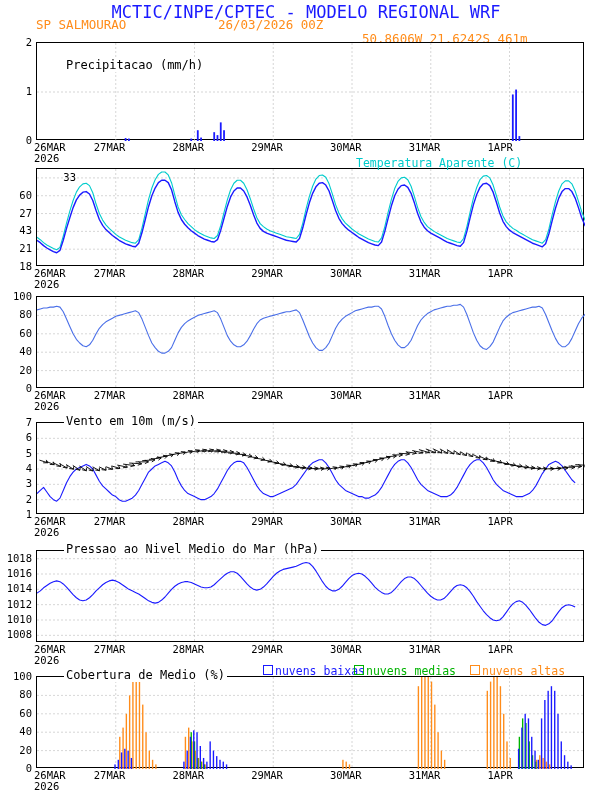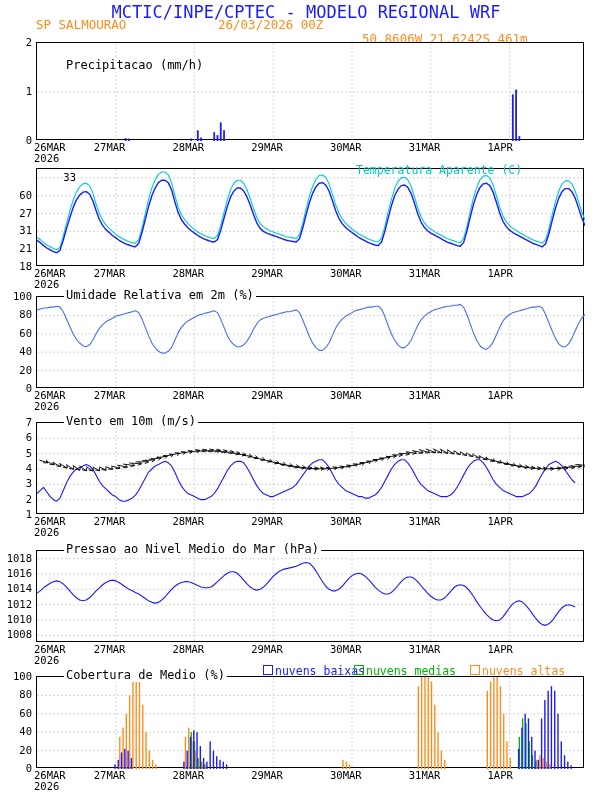--- a/index.html
+++ b/index.html
@@ -686,33 +686,32 @@
     <div class="xlab" style="left: 34px; top: 141px;">26MAR</div>
     <div class="xlab" style="left: 93.7545px; top: 141px;">27MAR</div>
     <div class="xlab" style="left: 172.509px; top: 141px;">28MAR</div>
     <div class="xlab" style="left: 251.263px; top: 141px;">29MAR</div>
     <div class="xlab" style="left: 330.018px; top: 141px;">30MAR</div>
     <div class="xlab" style="left: 408.772px; top: 141px;">31MAR</div>
     <div class="xlab" style="left: 487.527px; top: 141px;">1APR</div>
     <div class="yearlab" style="left: 34px; top: 152px;">2026</div>
     <div class="ylab" style="left: 0px; width: 32px; top: 260px;">18</div>
     <div class="ylab" style="left: 0px; width: 32px; top: 242.182px;">21</div>
-    <div class="ylab" style="left: 0px; width: 32px; top: 224.364px;">31</div>
+    <div class="ylab" style="left: 0px; width: 32px; top: 224.364px;">43</div>
     <div class="ylab" style="left: 0px; width: 32px; top: 206.545px;">27</div>
     <div class="ylab" style="left: 0px; width: 32px; top: 188.727px;">60</div>
     <div class="ylab" style="left: 0px; width: 32px; top: 170.909px; padding-left: 44px;">33</div>
     <div class="xlab" style="left: 34px; top: 267px;">26MAR</div>
     <div class="xlab" style="left: 93.7545px; top: 267px;">27MAR</div>
     <div class="xlab" style="left: 172.509px; top: 267px;">28MAR</div>
     <div class="xlab" style="left: 251.263px; top: 267px;">29MAR</div>
     <div class="xlab" style="left: 330.018px; top: 267px;">30MAR</div>
     <div class="xlab" style="left: 408.772px; top: 267px;">31MAR</div>
     <div class="xlab" style="left: 487.527px; top: 267px;">1APR</div>
     <div class="yearlab" style="left: 34px; top: 278px;">2026</div>
-    <div class="ptitle" style="left: 64px; top: 288px;">Umidade Relativa em 2m (%)</div>
     <div class="ylab" style="left: 0px; width: 32px; top: 382px;">0</div>
     <div class="ylab" style="left: 0px; width: 32px; top: 363.6px;">20</div>
     <div class="ylab" style="left: 0px; width: 32px; top: 345.2px;">40</div>
     <div class="ylab" style="left: 0px; width: 32px; top: 326.8px;">60</div>
     <div class="ylab" style="left: 0px; width: 32px; top: 308.4px;">80</div>
     <div class="ylab" style="left: 0px; width: 32px; top: 290px;">100</div>
     <div class="xlab" style="left: 34px; top: 389px;">26MAR</div>
     <div class="xlab" style="left: 93.7545px; top: 389px;">27MAR</div>
     <div class="xlab" style="left: 172.509px; top: 389px;">28MAR</div>
     <div class="xlab" style="left: 251.263px; top: 389px;">29MAR</div>
@@ -759,17 +758,17 @@
     <div class="ylab" style="left: 0px; width: 32px; top: 688.4px;">80</div>
     <div class="ylab" style="left: 0px; width: 32px; top: 670px;">100</div>
     <div class="xlab" style="left: 34px; top: 769px;">26MAR</div>
     <div class="xlab" style="left: 93.7545px; top: 769px;">27MAR</div>
     <div class="xlab" style="left: 172.509px; top: 769px;">28MAR</div>
     <div class="xlab" style="left: 251.263px; top: 769px;">29MAR</div>
     <div class="xlab" style="left: 330.018px; top: 769px;">30MAR</div>
     <div class="xlab" style="left: 408.772px; top: 769px;">31MAR</div>
     <div class="xlab" style="left: 487.527px; top: 769px;">1APR</div>
     <div class="yearlab" style="left: 34px; top: 780px;">2026</div>
-    <div class="legend" style="left: 356px; top: 163px; color: rgb(0, 204, 204);">Temperatura Aparente (C)</div>
+    <div class="legend" style="left: 356px; top: 156px; color: rgb(0, 204, 204);">Temperatura Aparente (C)</div>
     <div class="legend" style="left: 263px; top: 664px; color: rgb(26, 26, 255);"><span style="display:inline-block;width:8px;height:8px;border:1px solid #1a1aff;margin-right:2px;"></span>nuvens baixas</div>
     <div class="legend" style="left: 354px; top: 664px; color: rgb(0, 179, 0);"><span style="display:inline-block;width:8px;height:8px;border:1px solid #00b300;margin-right:2px;"></span>nuvens medias</div>
     <div class="legend" style="left: 470px; top: 664px; color: rgb(255, 140, 26);"><span style="display:inline-block;width:8px;height:8px;border:1px solid #ff8c1a;margin-right:2px;"></span>nuvens altas</div>
   </div>
 
 </body></html>

